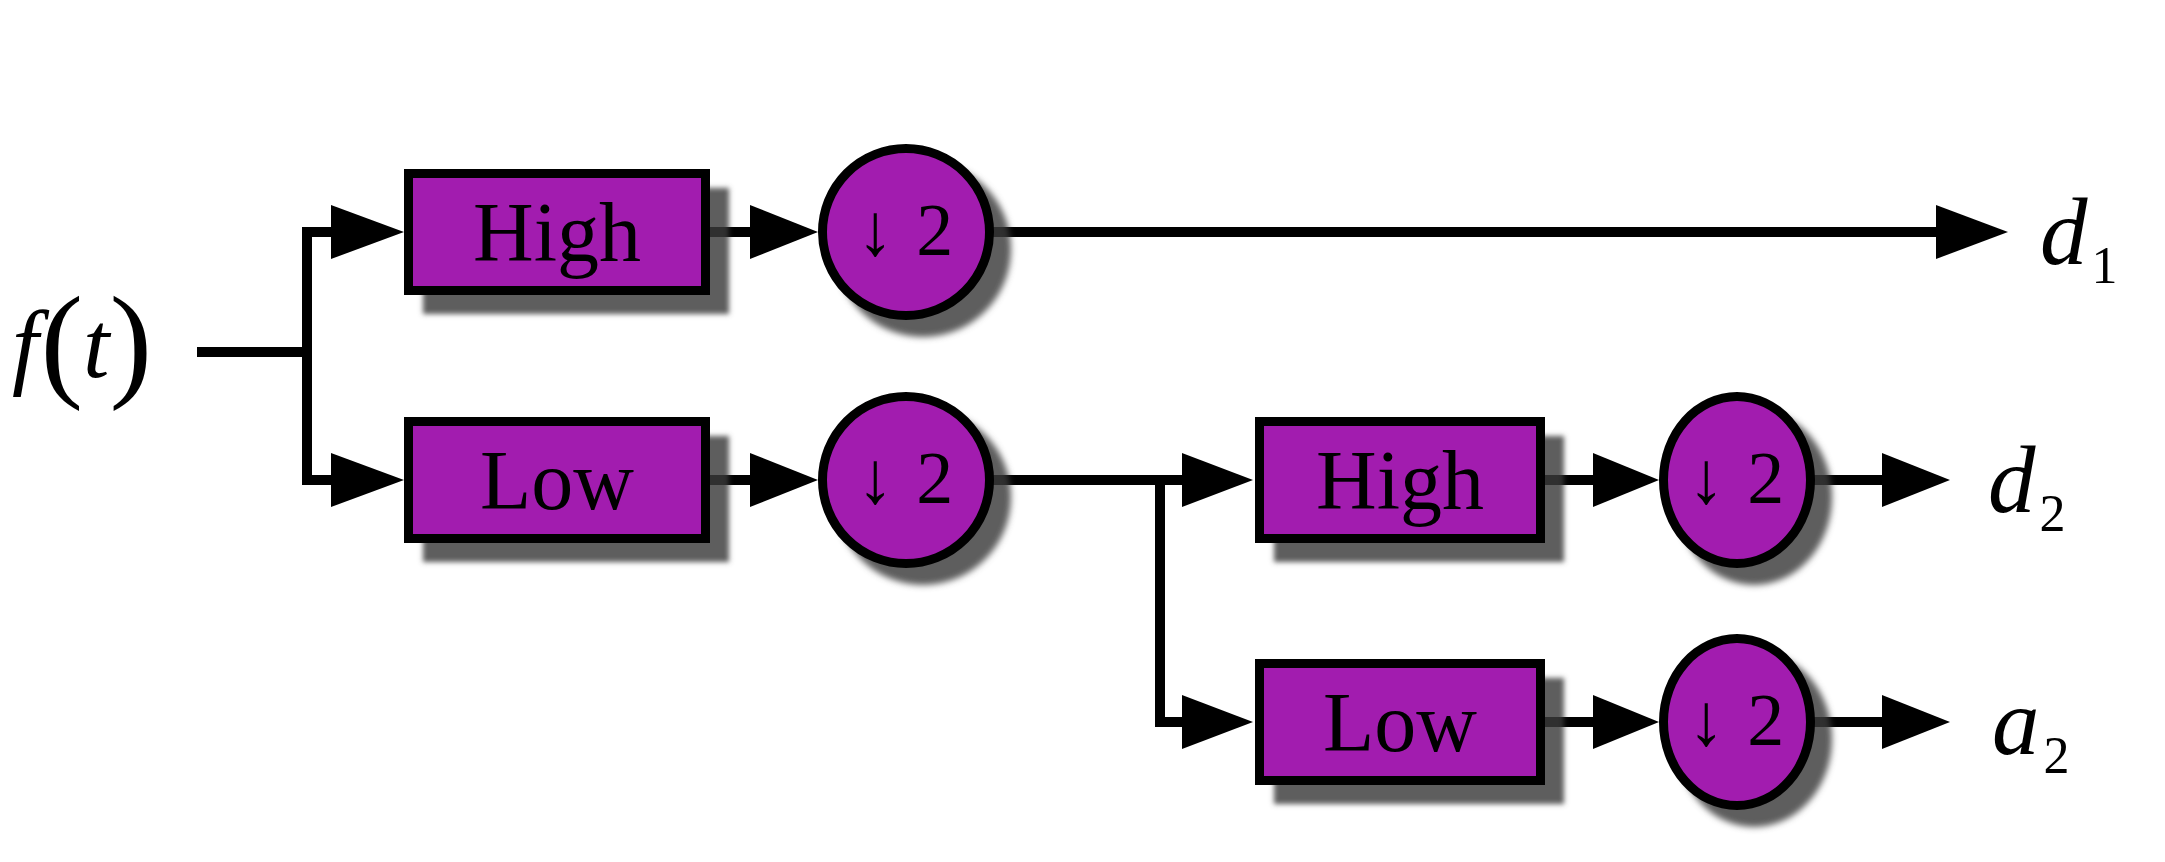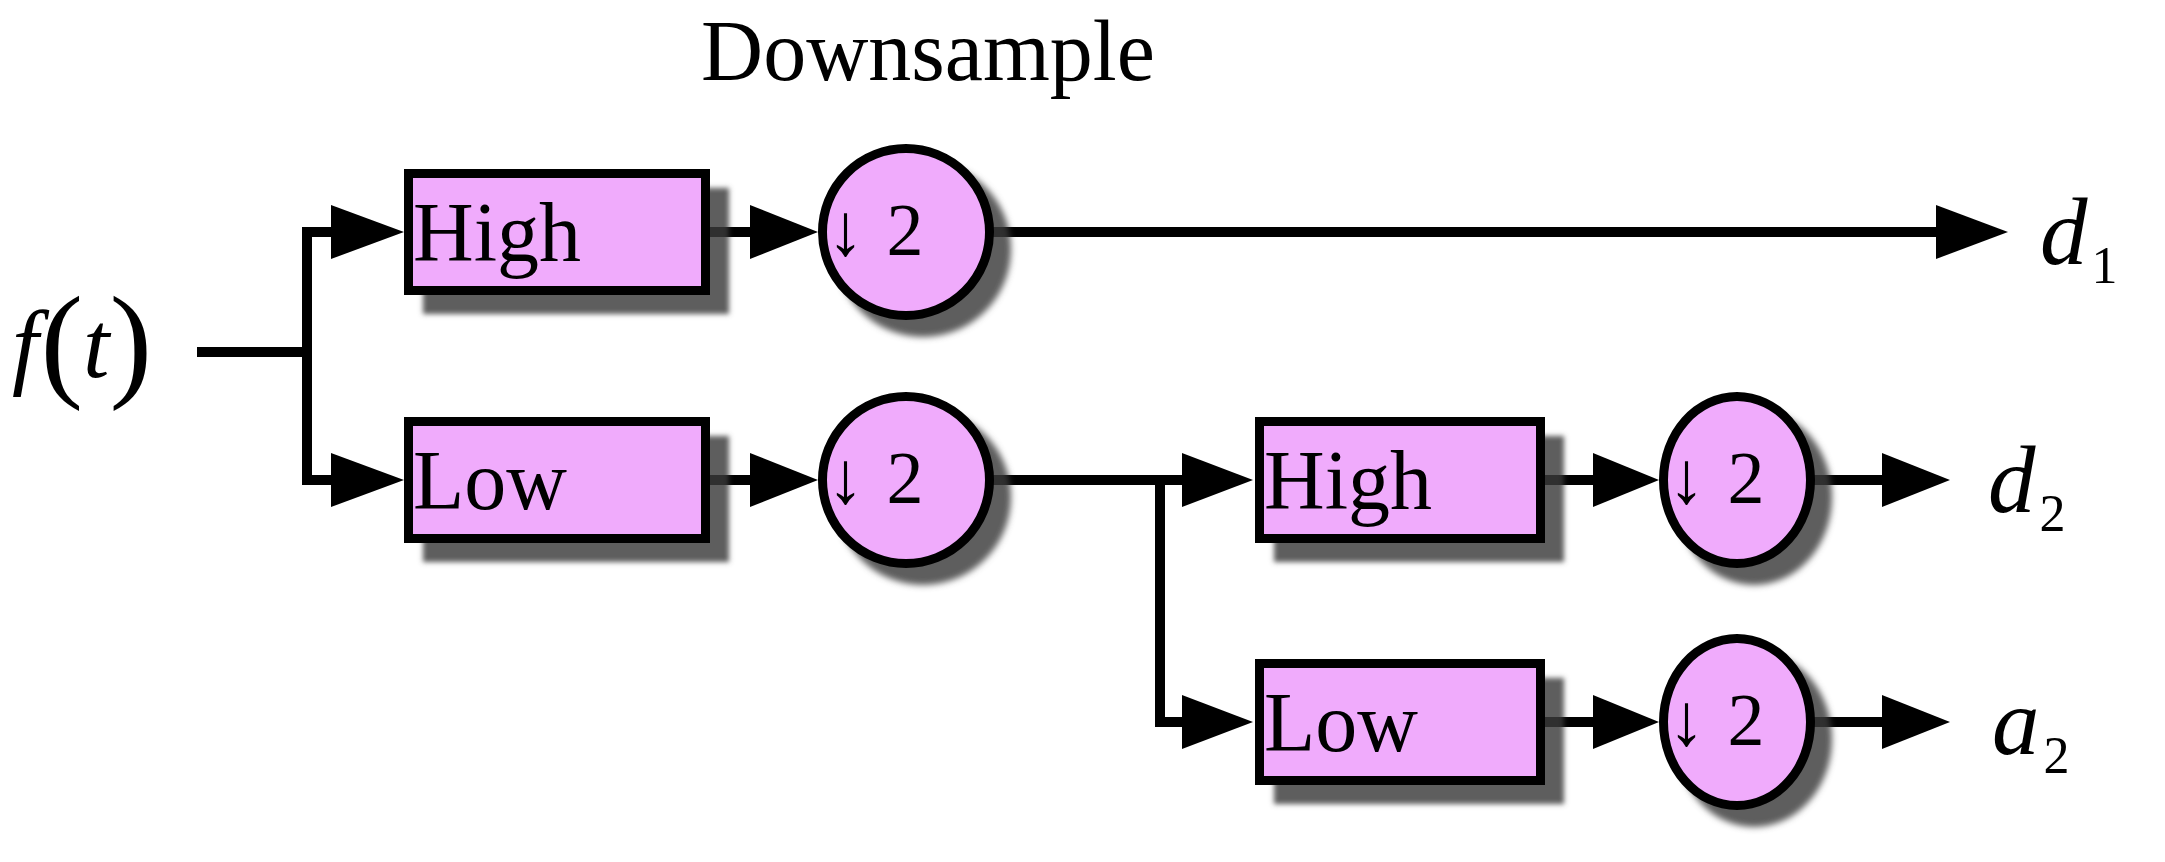--- a/index.html
+++ b/index.html
@@ -13,22 +13,22 @@
   }
   .ft{
     position:absolute;left:12px;top:278px;height:134px;
     display:flex;align-items:center;font-size:95px;line-height:1;white-space:nowrap;
   }
   .it{font-style:italic;}
   .ft .paren{font-size:128px;font-style:normal;font-weight:400;position:relative;top:-4px;}
   .ft .func{margin-right:2px;}
   .node{
     position:absolute;box-sizing:border-box;
-    background:#f0abfc;border:9px solid #000;
-    display:flex;align-items:center;justify-content:flex-start;
+    background:#a21caf;border:9px solid #000;
+    display:flex;align-items:center;justify-content:center;
     box-shadow:19px 19px 5px rgba(58,58,58,0.82);
   }
   .box{font-size:84px;}
   .circle{border-radius:50%;font-size:74px;letter-spacing:2px;
     box-shadow:17px 17px 6px rgba(58,58,58,0.82);}
   .circle span{position:relative;top:-2px;}
   .wires{position:absolute;left:0;top:0;pointer-events:none;}
   .wires path{stroke:#000;stroke-width:10;fill:none;stroke-linecap:square;stroke-linejoin:miter;}
   .wires polygon{fill:#000;stroke:none;}
   .out{
@@ -36,21 +36,20 @@
     font-size:95px;line-height:1;white-space:nowrap;
   }
   .out .base{font-style:italic;}
   .out .sub{font-style:normal;font-size:52px;vertical-align:baseline;position:relative;top:34px;left:4px;}
 </style>
 </head>
 <body>
 
 <div class="canvas">
 
-  <div class="title">Downsample</div>
 
   <div class="ft">
       <span class="it func">f</span>
       <span class="paren">(</span>
       <span class="it">t</span>
       <span class="paren">)</span>
     </div>
 
   <svg class="wires" width="2165" height="862" viewBox="0 0 2165 862">
 

